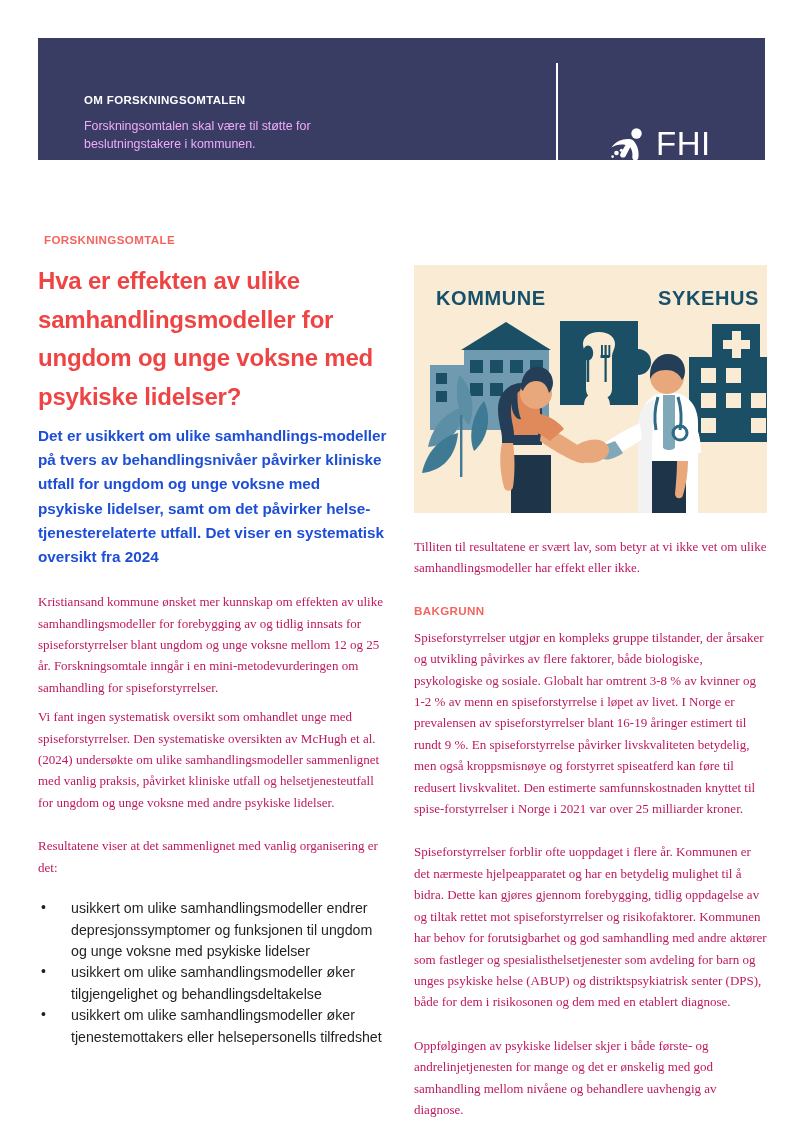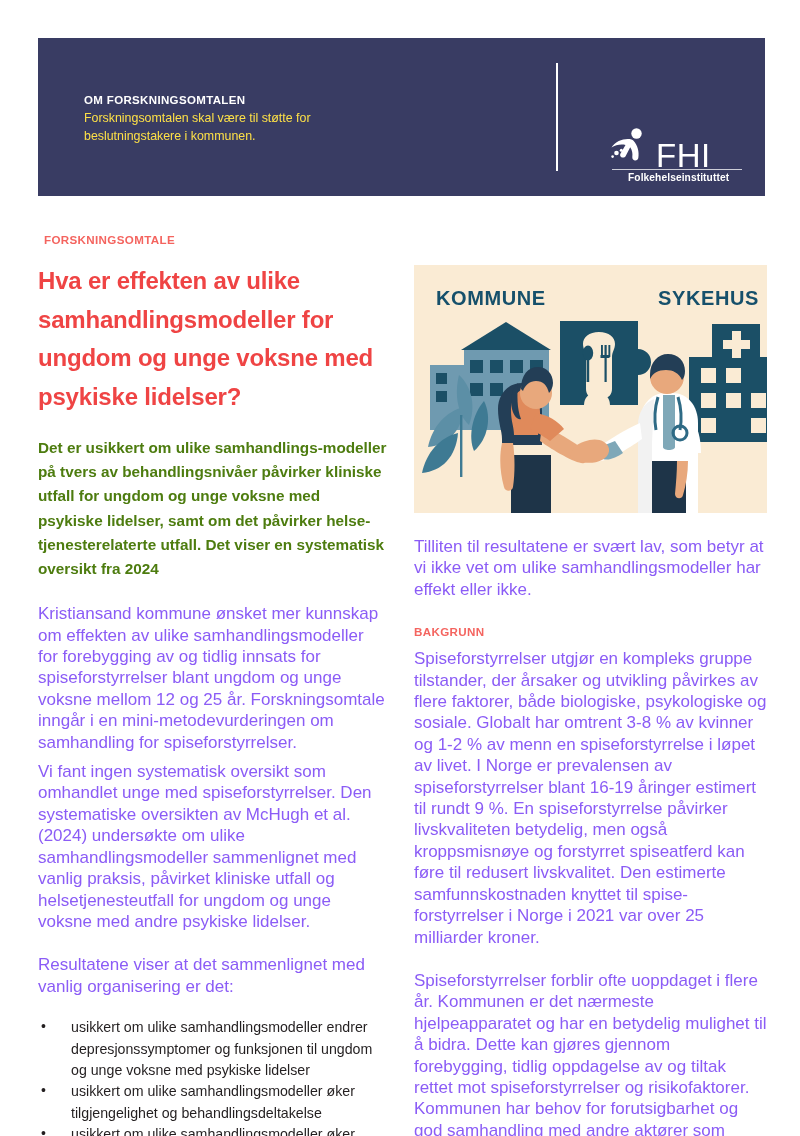--- a/index.html
+++ b/index.html
@@ -19,45 +19,45 @@
     background: #ffffff;
     overflow: hidden;
   }
 
   
   .header-band {
     position: absolute;
     left: 38px;
     top: 38px;
     width: 727px;
-    height: 158px;
+    height: 122px;
     background: #393C63;
   }
 
   .header-text-block {
     position: absolute;
     left: 46px;
     top: 54px;
     width: 320px;
   }
 
   .header-kicker {
     color: #ffffff;
     font-size: 11.5px;
     font-weight: bold;
     letter-spacing: 0.35px;
     line-height: 17px;
   }
 
   .header-sub {
-    color: #fde047;
+    color: #f0abfc;
     font-size: 12.4px;
     font-weight: normal;
     line-height: 17.5px;
-    margin-top: 1px;
+    margin-top: 9px;
   }
 
   .header-divider {
     position: absolute;
     left: 518px;
     top: 25px;
     width: 2px;
     height: 108px;
     background: #ffffff;
   }
@@ -73,21 +73,21 @@
   .fhi-mark {
     position: absolute;
     left: 0;
     top: 0;
     width: 46px;
     height: 44px;
   }
   .fhi-word {
     position: absolute;
     left: 50px;
-    top: 12px;
+    top: 0;
     color: #ffffff;
     font-size: 33px;
     font-weight: normal;
     letter-spacing: 0.5px;
     line-height: 36px;
   }
   .fhi-rule {
     position: absolute;
     left: 6px;
     top: 43px;
@@ -131,33 +131,34 @@
   .doc-title {
     color: #ef4444;
     font-size: 24px;
     font-weight: bold;
     line-height: 38.5px;
     letter-spacing: -0.2px;
     margin-top: 14px;
   }
 
   .lead {
-    color: #4d7c0f;
+    color: #1d4ed8;
     font-size: 15.3px;
     font-weight: bold;
     line-height: 24.2px;
-    margin-top: 20px;
+    margin-top: 8px;
   }
 
   .body-text {
-    color: #8b5cf6;
-    font-size: 17px;
+    color: #be185d;
+    font-size: 13px;
     font-weight: normal;
     line-height: 21.4px;
     margin-top: 22px;
+    font-family: Liberation Serif, serif;
   }
 
   .body-text.tight { margin-top: 8px; }
 
   .kicker-inline {
     color: #F4645F;
     font-size: 11.6px;
     font-weight: bold;
     letter-spacing: 0.35px;
     line-height: 16px;

